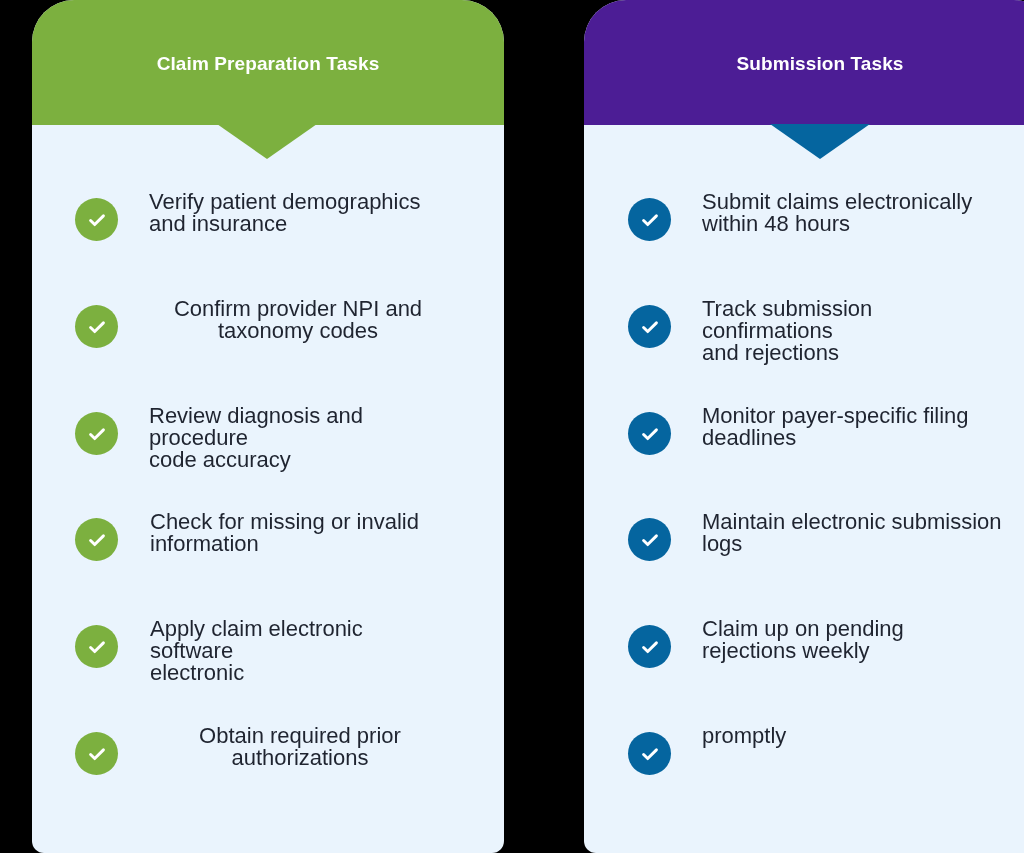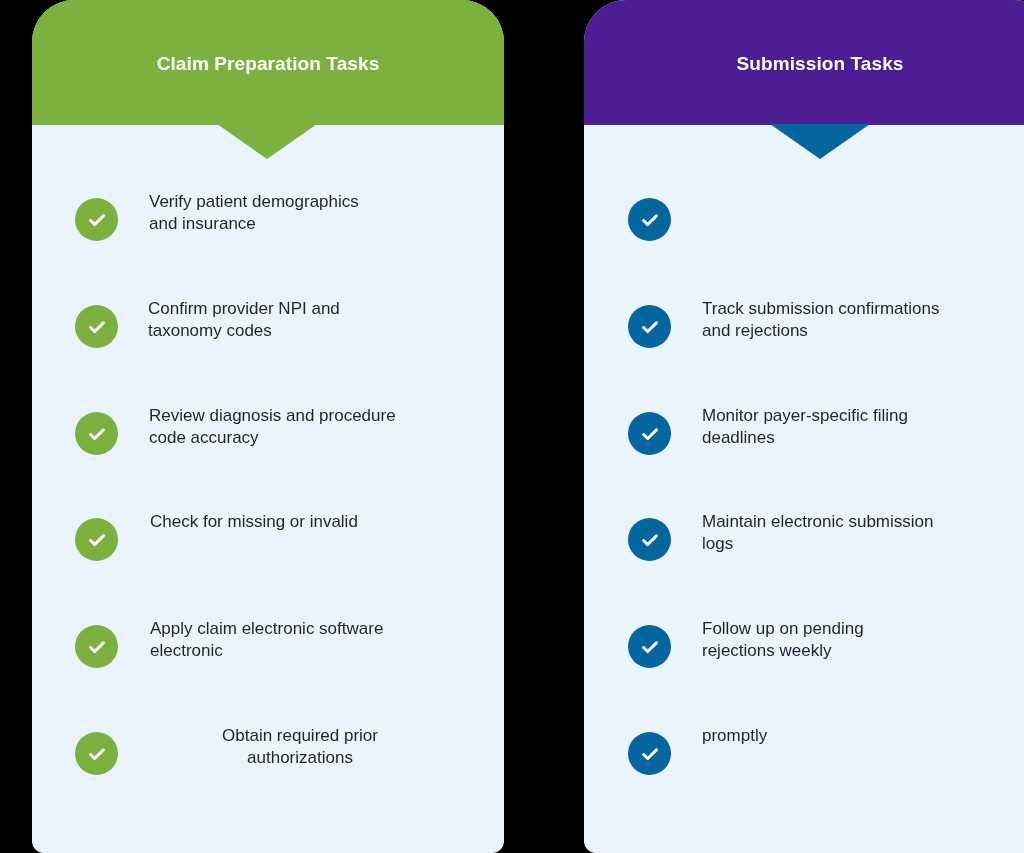--- a/index.html
+++ b/index.html
@@ -76,21 +76,21 @@
     display: flex;
     align-items: center;
     justify-content: center;
   }
   .check svg { width: 22px; height: 22px; display: block; }
   .card.left .check { left: 43px; }
   .card.right .check { left: 44px; }
   .item-text {
     position: absolute;
     top: -7px;
-    font-size: 17px;
+    font-size: 22px;
     line-height: 22px;
     color: #1f2430;
     width: 300px;
   }
   .card.left .item-text { left: 117px; }
   .card.right .item-text { left: 118px; }
 </style>
 </head>
 <body>
 
@@ -113,21 +113,21 @@
             <div>Verify patient demographics</div>
             <div>and insurance</div>
           </div>
       </div>
       <div class="item" style="top:305px;">
         <div class="check" style="background:#7cb03f;">
             <svg viewBox="0 0 24 24">
               <path d="M5 12.5l4.5 4.5L19 7.5" fill="none" stroke="#ffffff" stroke-width="3.2" stroke-linecap="round" stroke-linejoin="round"></path>
             </svg>
           </div>
-        <div class="item-text" style="left:116px;">
+        <div class="item-text" style="left:116px;text-align:center;">
             <div>Confirm provider NPI and</div>
             <div>taxonomy codes</div>
           </div>
       </div>
       <div class="item" style="top:412px;">
         <div class="check" style="background:#7cb03f;">
             <svg viewBox="0 0 24 24">
               <path d="M5 12.5l4.5 4.5L19 7.5" fill="none" stroke="#ffffff" stroke-width="3.2" stroke-linecap="round" stroke-linejoin="round"></path>
             </svg>
           </div>
@@ -137,20 +137,21 @@
           </div>
       </div>
       <div class="item" style="top:518px;">
         <div class="check" style="background:#7cb03f;">
             <svg viewBox="0 0 24 24">
               <path d="M5 12.5l4.5 4.5L19 7.5" fill="none" stroke="#ffffff" stroke-width="3.2" stroke-linecap="round" stroke-linejoin="round"></path>
             </svg>
           </div>
         <div class="item-text" style="left:118px;">
             <div>Check for missing or invalid</div>
+            <div>information</div>
           </div>
       </div>
       <div class="item" style="top:625px;">
         <div class="check" style="background:#7cb03f;">
             <svg viewBox="0 0 24 24">
               <path d="M5 12.5l4.5 4.5L19 7.5" fill="none" stroke="#ffffff" stroke-width="3.2" stroke-linecap="round" stroke-linejoin="round"></path>
             </svg>
           </div>
         <div class="item-text" style="left:118px;">
             <div>Apply claim electronic software</div>
@@ -177,20 +178,24 @@
     </div>
     <div class="pointer" style="border-top-color:#05659f;"></div>
 
     <div class="items">
       <div class="item" style="top:198px;">
         <div class="check" style="background:#05659f;">
             <svg viewBox="0 0 24 24">
               <path d="M5 12.5l4.5 4.5L19 7.5" fill="none" stroke="#ffffff" stroke-width="3.2" stroke-linecap="round" stroke-linejoin="round"></path>
             </svg>
           </div>
+        <div class="item-text">
+            <div>Submit claims electronically</div>
+            <div>within 48 hours</div>
+          </div>
       </div>
       <div class="item" style="top:305px;">
         <div class="check" style="background:#05659f;">
             <svg viewBox="0 0 24 24">
               <path d="M5 12.5l4.5 4.5L19 7.5" fill="none" stroke="#ffffff" stroke-width="3.2" stroke-linecap="round" stroke-linejoin="round"></path>
             </svg>
           </div>
         <div class="item-text">
             <div>Track submission confirmations</div>
             <div>and rejections</div>
@@ -218,21 +223,21 @@
             <div>logs</div>
           </div>
       </div>
       <div class="item" style="top:625px;">
         <div class="check" style="background:#05659f;">
             <svg viewBox="0 0 24 24">
               <path d="M5 12.5l4.5 4.5L19 7.5" fill="none" stroke="#ffffff" stroke-width="3.2" stroke-linecap="round" stroke-linejoin="round"></path>
             </svg>
           </div>
         <div class="item-text">
-            <div>Follow up on pending</div>
+            <div>Claim up on pending</div>
             <div>rejections weekly</div>
           </div>
       </div>
       <div class="item" style="top:732px;">
         <div class="check" style="background:#05659f;">
             <svg viewBox="0 0 24 24">
               <path d="M5 12.5l4.5 4.5L19 7.5" fill="none" stroke="#ffffff" stroke-width="3.2" stroke-linecap="round" stroke-linejoin="round"></path>
             </svg>
           </div>
         <div class="item-text">

